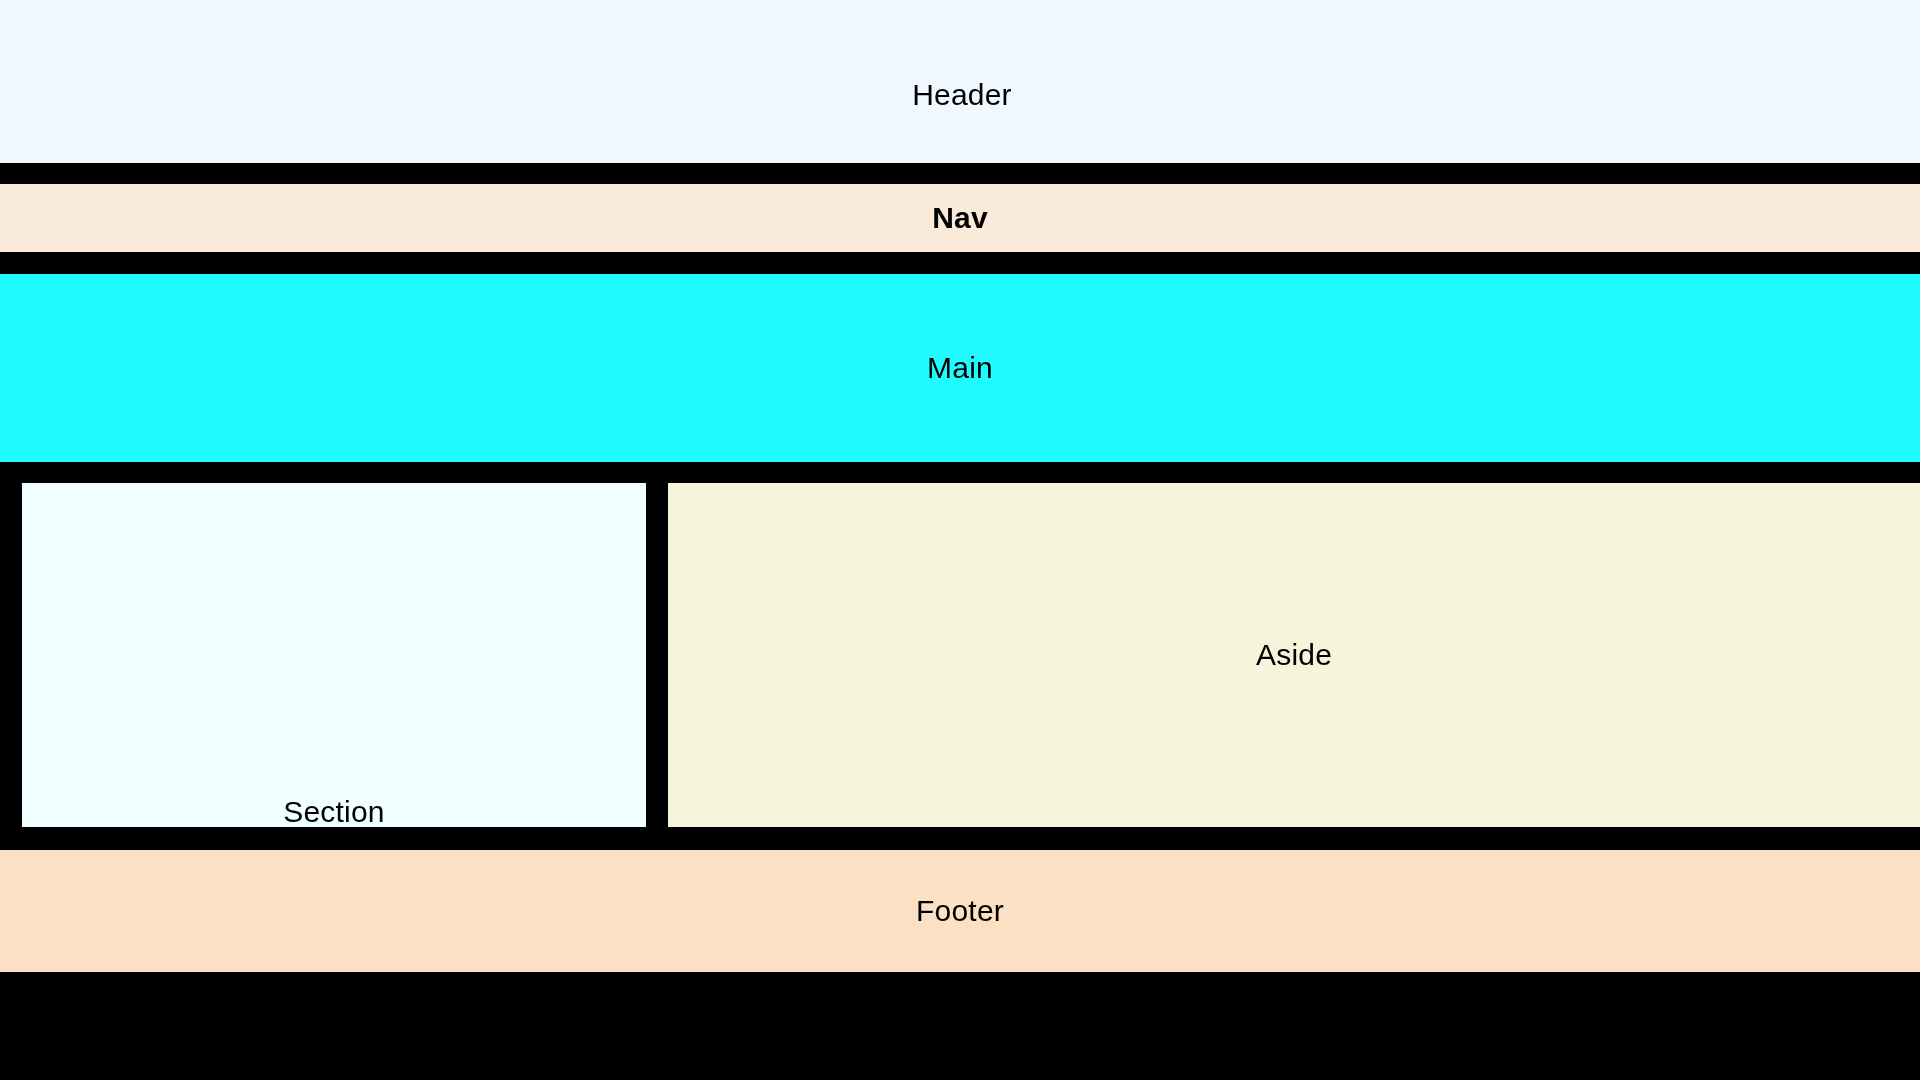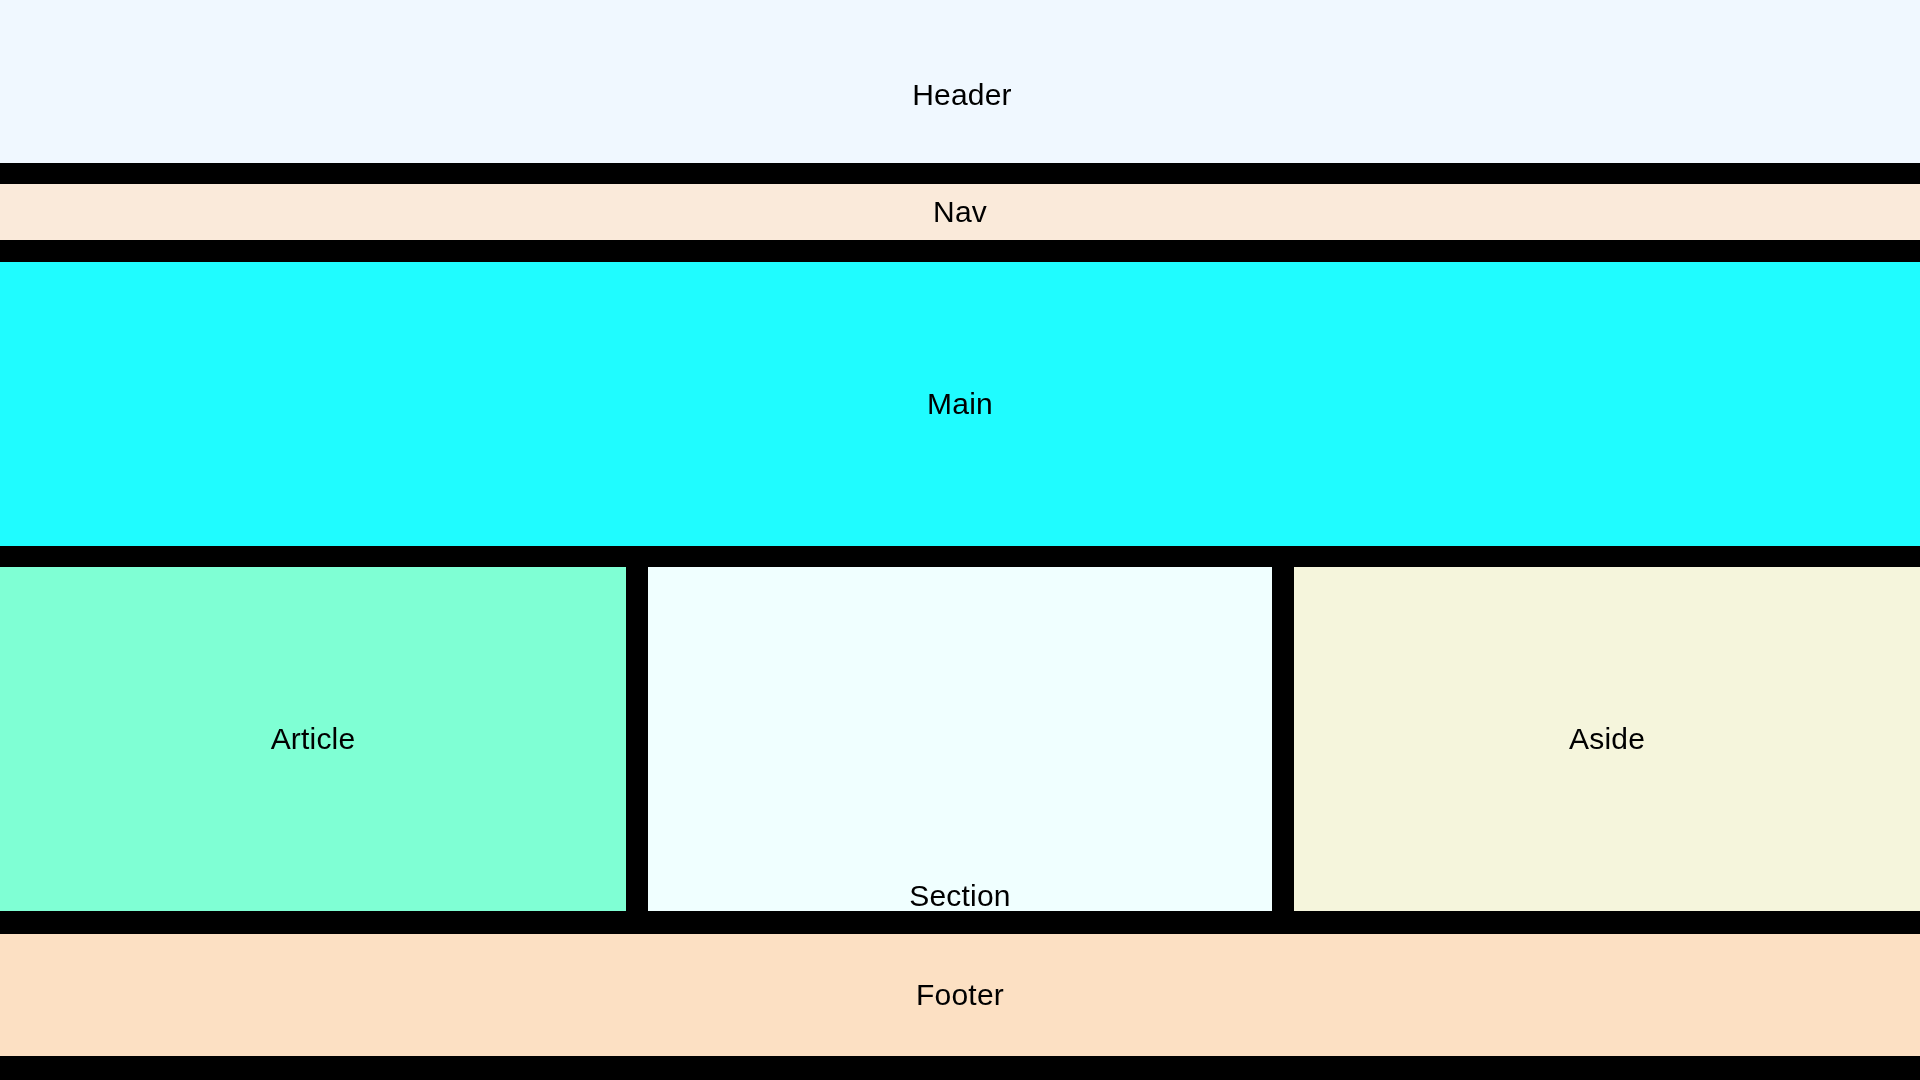--- a/index.html
+++ b/index.html
@@ -37,27 +37,28 @@
   }
   #header-region .label { transform: translateX(2px); margin-top: 27px; }
 
   
   .gap-h-21 { height: 21px; width: 100%; flex: 0 0 21px; background: #000000; }
   .gap-h-22 { height: 22px; width: 100%; flex: 0 0 22px; background: #000000; }
   .gap-h-23 { height: 23px; width: 100%; flex: 0 0 23px; background: #000000; }
 
   
   #nav-region {
-    height: 56px;
+    height: 68px;
     background: #FAEADA;
+    font-weight: bold;
   }
 
   
   #main-region {
-    height: 284px;
+    height: 188px;
     background: #1FFCFF;
     justify-content: center;
   }
 
   
   #columns-row {
     height: 344px;
     width: 100%;
     display: flex;
     flex-direction: row;
@@ -109,23 +110,20 @@
 <div class="gap-h-22"></div>
 
 <div class="block" id="main-region" style="background-color: rgb(31, 252, 255);">
   <span class="label">Main</span>
 </div>
 
 <div class="gap-h-21"></div>
 
 <div id="columns-row">
 
-  <div class="block" id="article-region" style="background-color: rgb(127, 255, 212);">
-    <span class="label">Article</span>
-  </div>
 
   <div class="gap-v"></div>
 
   <div class="block" id="section-region" style="background-color: rgb(240, 255, 255); align-items: flex-end;">
     <span class="label">Section</span>
   </div>
 
   <div class="gap-v"></div>
 
   <div class="block" id="aside-region" style="background-color: rgb(245, 245, 220);">

